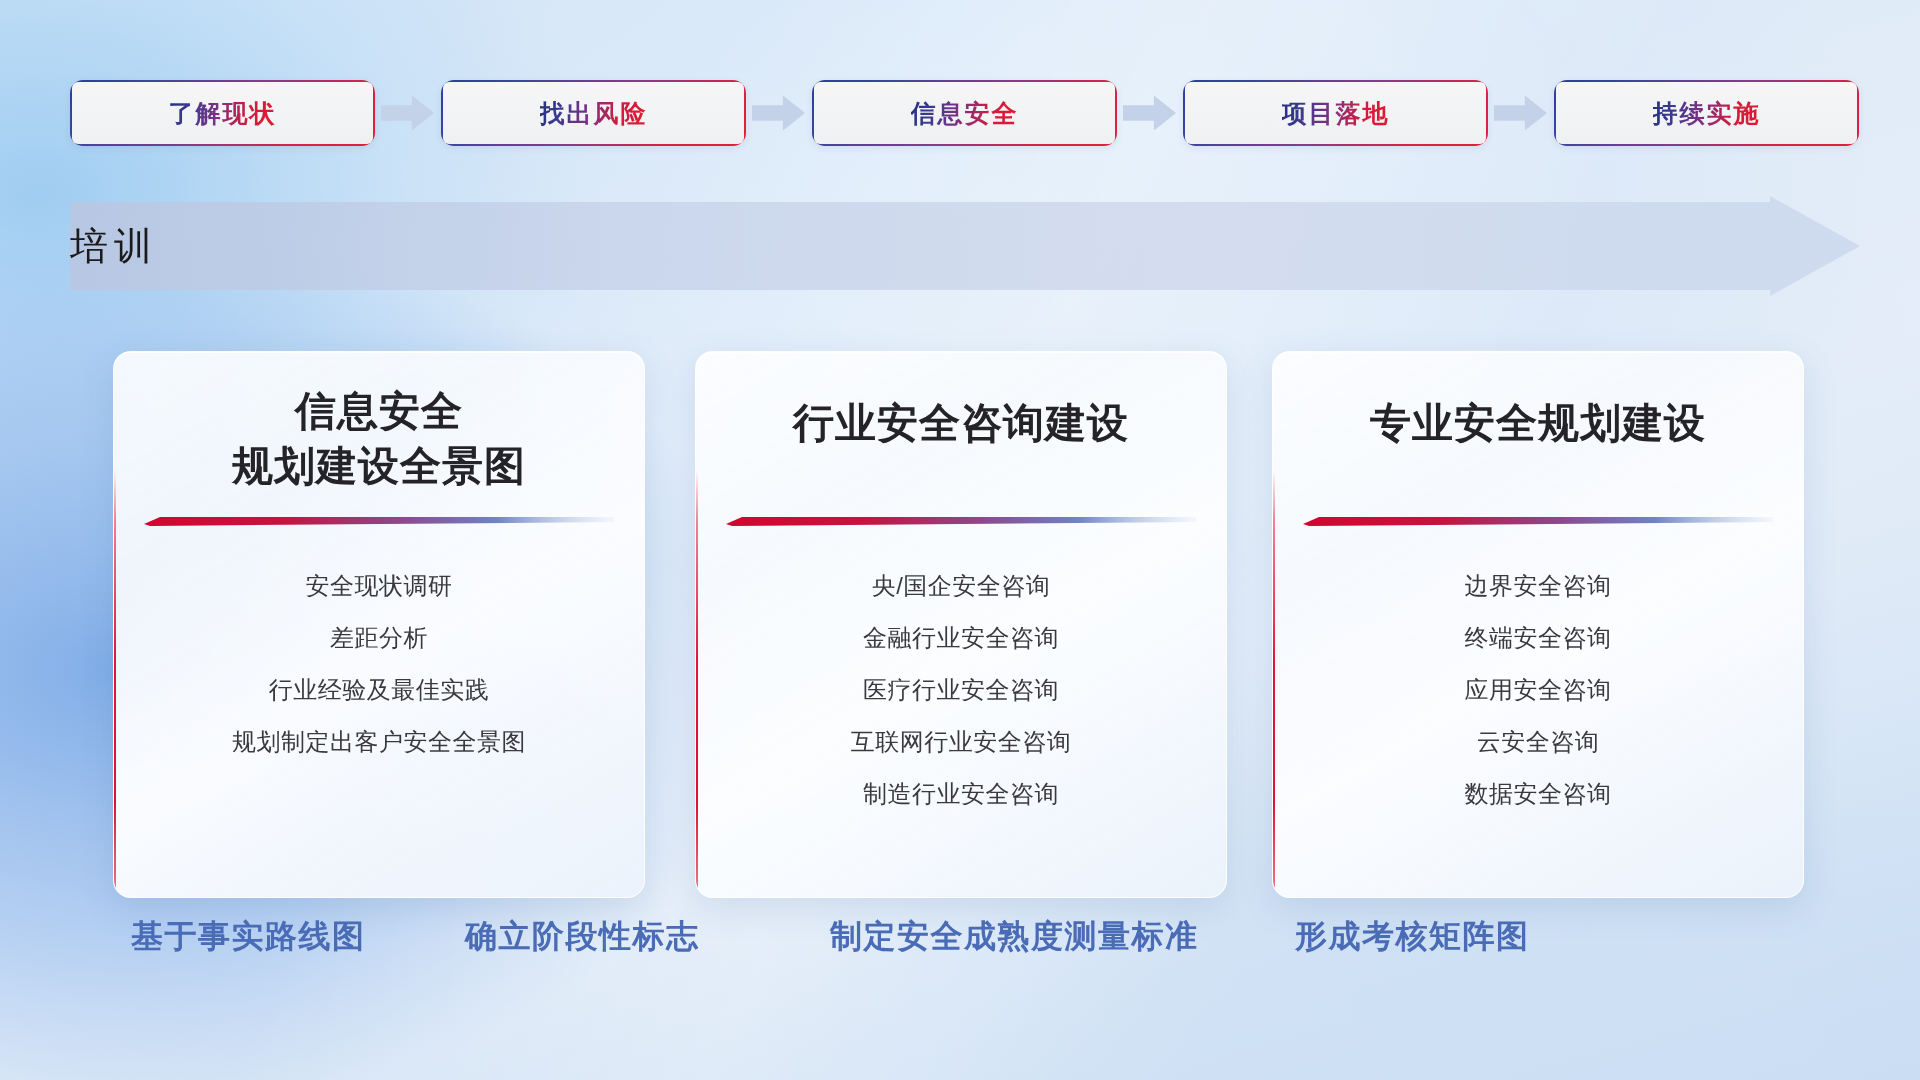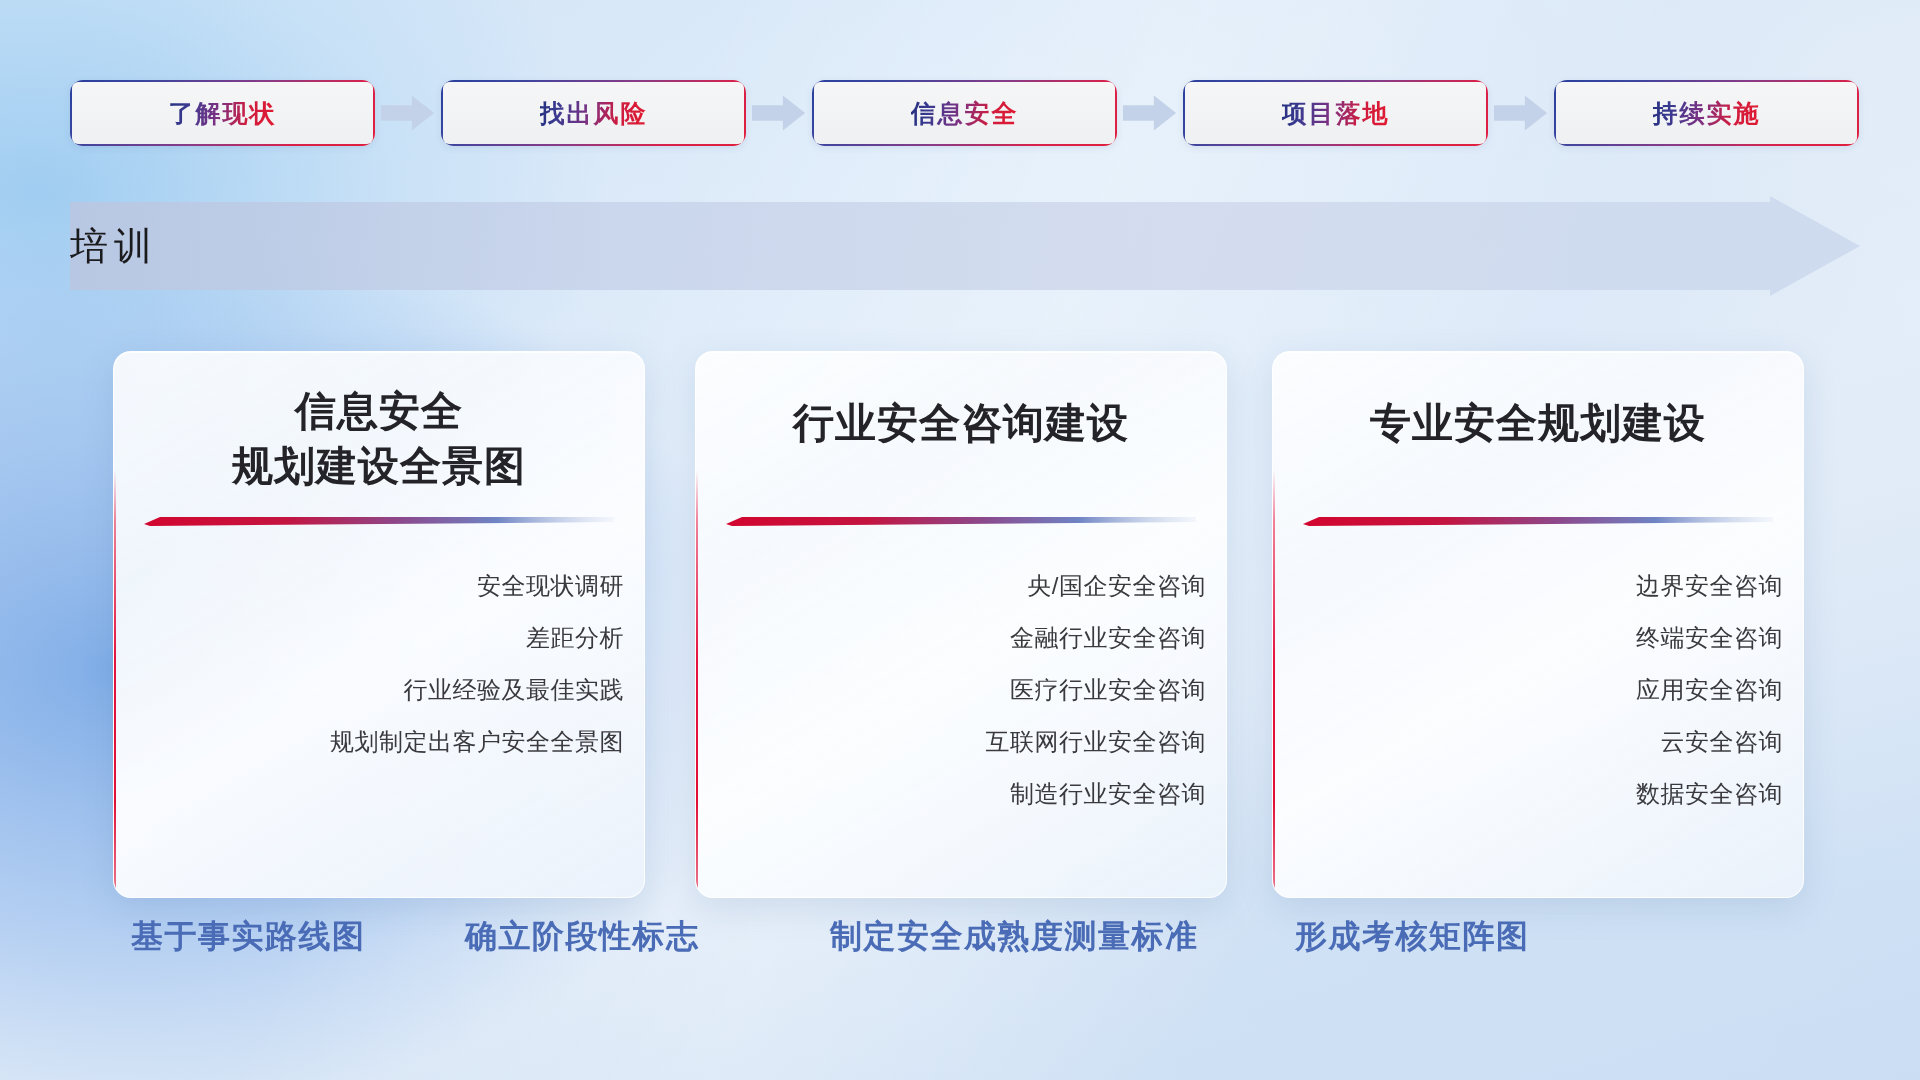--- a/index.html
+++ b/index.html
@@ -113,21 +113,21 @@
   }
   .card-title.two-line{top:32px;}
 
   .card-divider{
     position:absolute;left:30px;right:30px;height:12px;
   }
   .card-divider svg{display:block;width:100%;height:12px;}
 
   .card-list{
     position:absolute;left:0;right:0;
-    text-align:right;
+    text-align:center;
     padding:0 20px;
   }
   .card-list li{
     list-style:none;
     font-size:24px;color:#3a3a3e;
     line-height:1;
     margin:0 0 28px 0;
     letter-spacing:0.5px;
   }
   .card-list ul{margin:0;padding:0;}

